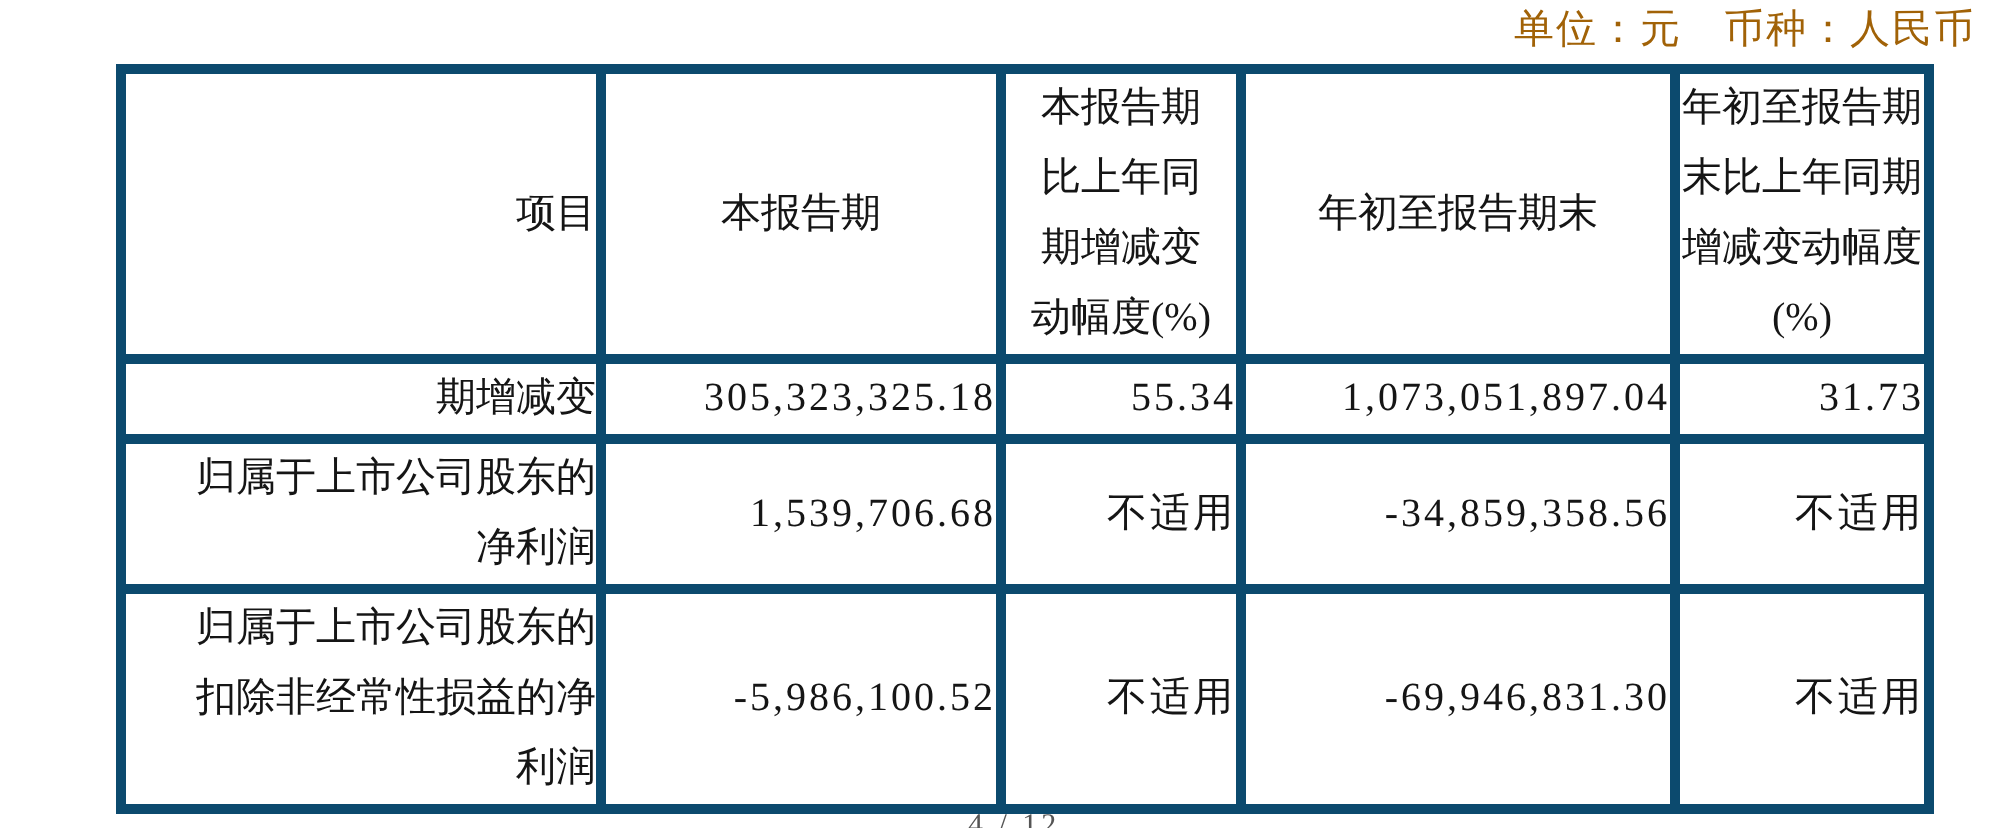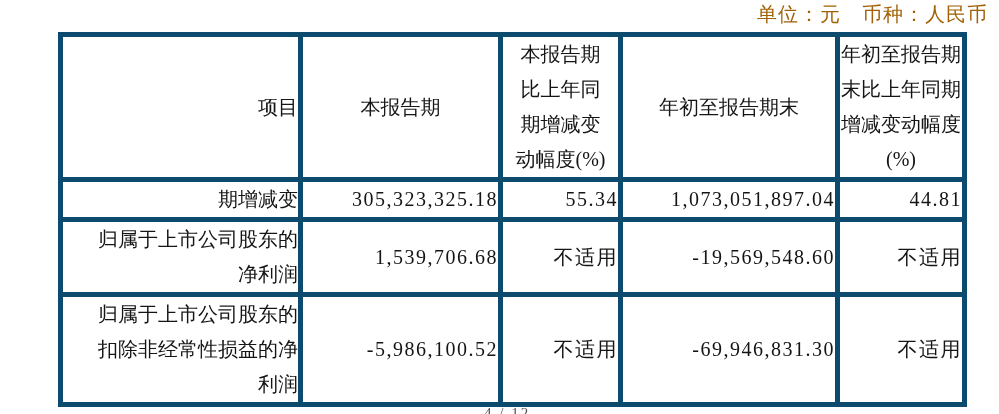--- a/index.html
+++ b/index.html
@@ -98,28 +98,28 @@
 增减变动幅度
 (%)</th>
     </tr>
   </thead>
   <tbody>
     <tr class="r0">
       <td class="cell-left">期增减变</td>
       <td class="num num-right1">305,323,325.18</td>
       <td class="num num-right2">55.34</td>
       <td class="num num-center">1,073,051,897.04</td>
-      <td class="num num-right3">44.81</td>
+      <td class="num num-right3">31.73</td>
     </tr>
     <tr class="r1">
       <td class="cell-left">归属于上市公司股东的
 净利润</td>
       <td class="num num-right1">1,539,706.68</td>
       <td class="num num-right2">不适用</td>
-      <td class="num num-center">-19,569,548.60</td>
+      <td class="num num-center">-34,859,358.56</td>
       <td class="num num-right3">不适用</td>
     </tr>
     <tr class="r2">
       <td class="cell-left">归属于上市公司股东的
 扣除非经常性损益的净
 利润</td>
       <td class="num num-right1">-5,986,100.52</td>
       <td class="num num-right2">不适用</td>
       <td class="num num-center">-69,946,831.30</td>
       <td class="num num-right3">不适用</td>

